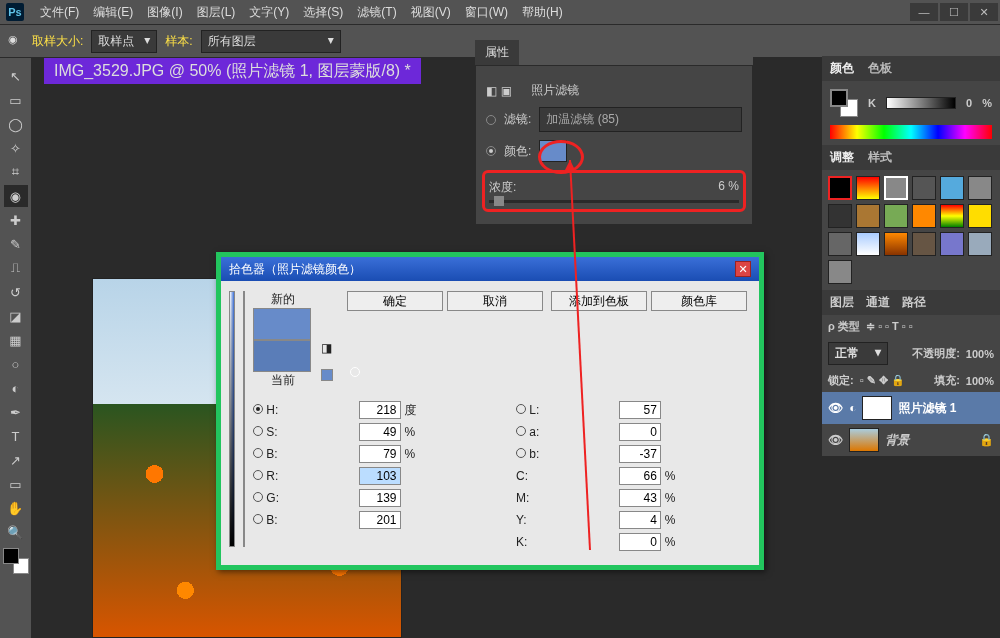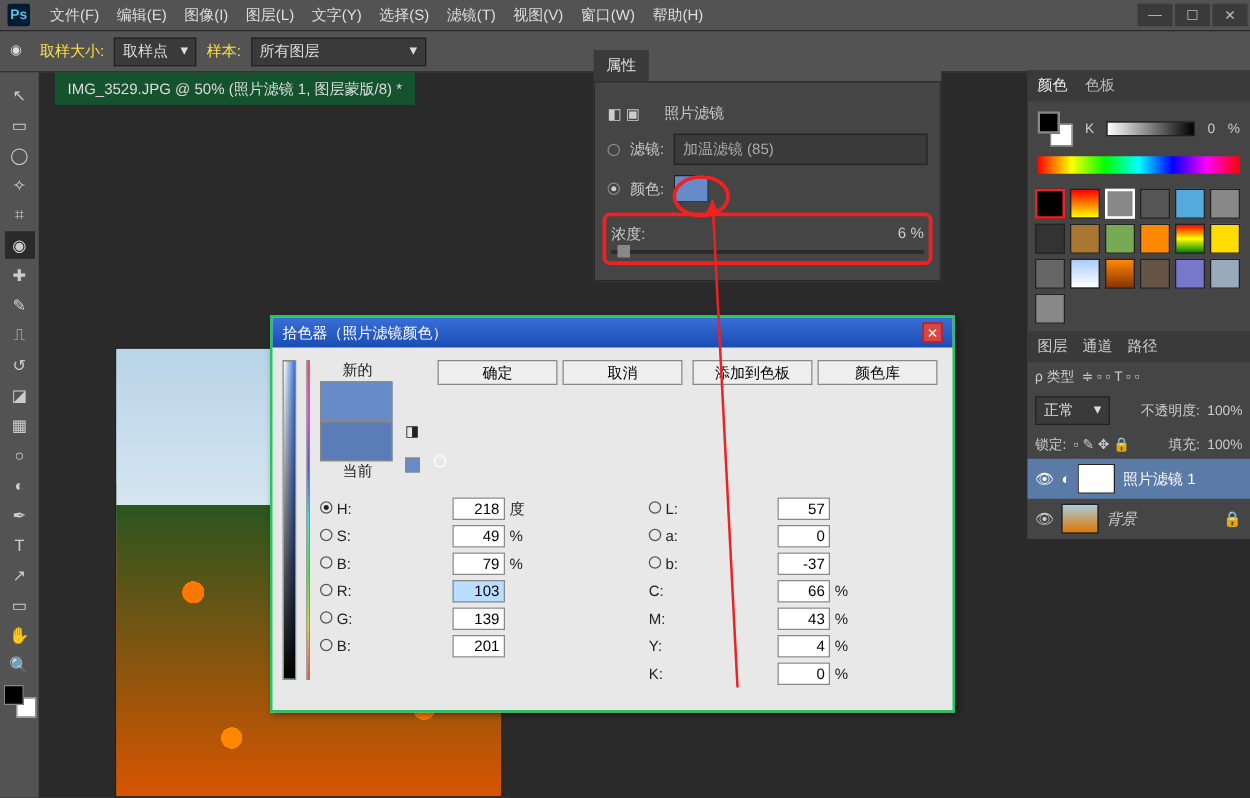--- a/index.html
+++ b/index.html
@@ -16,59 +16,59 @@
 .select { background: #3a3a3a; border: 1px solid #222; color: #ddd; padding: 2px 22px 2px 6px; font-size: 12px; position: relative; }
 .select::after { content: "▾"; position: absolute; right: 6px; color: #ddd; }
 .main { display: flex; height: 580px; }
 .toolbar { width: 32px; background: #535353; border-right: 1px solid #2a2a2a; display: flex; flex-direction: column; padding-top: 6px; }
 .toolbar .tool { width: 24px; height: 22px; margin: 1px auto; display: flex; align-items: center; justify-content: center; color: #ccc; font-size: 13px; }
 .toolbar .tool.active { background: #2a2a2a; }
 .toolbar .fgbg { width: 26px; height: 26px; margin: 4px auto; position: relative; }
 .toolbar .fgbg .fg { position: absolute; width: 16px; height: 16px; background: #000; border: 1px solid #888; }
 .toolbar .fgbg .bg { position: absolute; width: 16px; height: 16px; background: #fff; border: 1px solid #888; right: 0; bottom: 0; }
 .canvas-area { flex: 1; background: #2a2a2a; position: relative; }
-.tab { height: 26px; display: flex; align-items: center; padding: 0 10px; color: #ddd; font-size: 12px; background: #14532d; width: fit-content; margin-left: 12px; }
+.tab { height: 26px; display: flex; align-items: center; padding: 0 10px; color: #ddd; font-size: 16px; background: #6d28d9; width: fit-content; margin-left: 12px; }
 .doc { position: absolute; left: 60px; top: 220px; width: 310px; height: 360px; background: linear-gradient(to bottom, #d5e5f0 0%, #d5e5f0 30%, #3a6 30%, #d86 45%, #e72 55%, #d60 100%); border: 1px solid #222; overflow: hidden; }
 .doc::before { content:""; position:absolute; top:0; left:0; right:0; height:35%; background: linear-gradient(to bottom, #b8d4e8, #d5e5f0); }
 .doc::after { content:""; position:absolute; top:35%; left:0; right:0; bottom:0; background: radial-gradient(circle at 20% 30%, #f70 3%, transparent 3%), radial-gradient(circle at 50% 50%, #f70 3%, transparent 3%), radial-gradient(circle at 80% 70%, #f70 3%, transparent 3%), radial-gradient(circle at 30% 80%, #f80 3%, transparent 3%), linear-gradient(#2a5520 0%, #d85500 100%); }
 
 .props { position: absolute; left: 475px; top: 40px; width: 278px; background: #535353; z-index: 5; }
 .props-tab { padding: 4px 10px; color: #ddd; font-size: 12px; background: #3a3a3a; width: fit-content; }
 .props-body { background: #454545; padding: 8px 10px; border: 1px solid #2a2a2a; }
 .props-row { display: flex; align-items: center; margin: 8px 0; gap: 8px; font-size: 12px; color: #ccc; }
 .props-row .radio { width: 10px; height: 10px; border: 1px solid #888; border-radius: 50%; }
 .props-row .radio.on::after { content:""; display:block; width:4px; height:4px; background:#ccc; border-radius:50%; margin:2px; }
 .props-select { flex:1; background:#3a3a3a; border:1px solid #222; padding:3px 6px; color:#aaa; font-size:12px; }
 .color-swatch-prop { width: 28px; height: 22px; background: #678bc9; border: 1px solid #222; }
 .slider-row { border: 3px solid #e22; border-radius: 6px; padding: 6px 4px; margin: 4px -4px; }
 .slider-row .track { height: 3px; background: #2a2a2a; margin-top: 4px; position: relative; }
 .slider-row .thumb { position:absolute; left:2%; top:-4px; width:10px; height:10px; background:#888; }
 .checkbox-row { display:flex; align-items:center; gap:6px; margin-top:8px; font-size:12px; }
 .checkbox-row .cb { width:11px; height:11px; border:1px solid #888; background:#3a3a3a; position:relative; }
 .checkbox-row .cb.on::after { content:"✓"; position:absolute; top:-3px; left:0; color:#ddd; font-size:11px; }
 
-.rpanels { position: absolute; right: 0; top: 56px; width: 178px; background: #454545; }
+.rpanels { position: absolute; right: 0; top: 56px; width: 178px; background: #454545; font-weight: bold; }
 .rpanels .ptab { display:flex; padding: 4px 8px; gap: 14px; background: #3a3a3a; font-size:12px; color: #bbb; }
 .rpanels .ptab span.on { color: #eee; }
 .color-panel { padding: 8px; display:flex; align-items:center; gap:10px; }
 .fgbg2 { width: 28px; height: 28px; position: relative; }
 .fgbg2 .fg { position:absolute; width:18px; height:18px; background:#000; border:2px solid #888; }
 .fgbg2 .bg { position:absolute; width:18px; height:18px; background:#fff; border:1px solid #888; right:0; bottom:0; }
 .k-bar { flex:1; height:12px; background: linear-gradient(to right, #fff, #000); border:1px solid #222; }
 .rainbow { height: 14px; margin: 0 8px 6px; background: linear-gradient(to right, red, yellow, lime, cyan, blue, magenta, red); }
 .swatch-panel { padding: 6px; display:flex; flex-wrap:wrap; gap:4px; }
 .swatch-panel div { width:24px; height:24px; border:1px solid #222; }
 .layers-panel { background:#454545; }
 .layers-panel .lhead { display:flex; padding:4px 8px; gap:12px; background:#3a3a3a; font-size:12px; }
 .layers-panel .lopts { padding:4px 6px; font-size:11px; display:flex; gap:6px; align-items:center; }
 .layers-panel .layer { display:flex; align-items:center; padding:4px 6px; gap:6px; font-size:12px; }
 .layers-panel .layer.sel { background:#5a7aa8; color:#fff; }
 .layers-panel .thumb { width:30px; height:24px; background:#fff; border:1px solid #222; }
 
-.picker { position: absolute; left: 216px; top: 252px; width: 548px; height: 318px; background: #e8e8e8; border: 2px solid #22c55e; z-index: 20; box-shadow: 2px 2px 6px rgba(0,0,0,0.5); }
+.picker { position: absolute; left: 216px; top: 252px; width: 548px; height: 318px; background: #e8e8e8; border: 5px solid #22c55e; z-index: 20; box-shadow: 2px 2px 6px rgba(0,0,0,0.5); }
 .picker-title { height: 24px; background: linear-gradient(#3a6fd8, #1a4db3); color: #fff; font-size: 12px; display:flex; align-items:center; padding: 0 8px; justify-content: space-between; }
 .picker-title .close { width:16px; height:16px; background:#d44; color:#fff; display:flex; align-items:center; justify-content:center; border:1px solid #922; font-size:11px; }
 .picker-body { display:flex; padding: 10px 8px 4px; height: 266px; }
 .sv-box { width: 256px; height: 256px; background: linear-gradient(to bottom, transparent, #000), linear-gradient(to right, #fff, #3a6fd8); position: relative; border:1px solid #888; }
 .sv-ring { position:absolute; width:10px; height:10px; border:1px solid #fff; border-radius:50%; left:120px; top:75px; }
 .hue-bar { width:18px; height:256px; margin: 0 8px; background: linear-gradient(to bottom, red, magenta, blue, cyan, lime, yellow, red); border:1px solid #888; }
 .picker-right { flex:1; font-size:12px; color:#222; }
 .pr-top { display:flex; gap:8px; }
 .new-cur { width: 60px; text-align:center; }
 .new-cur .sw { width:58px; height:32px; border:1px solid #888; }
@@ -187,20 +187,24 @@
     <div class="fgbg2">
         <div class="bg"></div>
         <div class="fg"></div>
       </div>
     <span>K</span>
     <div class="k-bar"></div>
     <span>0</span>
     <span>%</span>
   </div>
   <div class="rainbow"></div>
+  <div class="ptab">
+      <span class="on">调整</span>
+      <span>样式</span>
+    </div>
   <div class="swatch-panel">
     <div style="background:#000;border:2px solid #e22"></div>
     <div style="background:linear-gradient(red,#ff0)"></div>
     <div style="background:#888;border:2px solid #fff"></div>
     <div style="background:#555"></div>
     <div style="background:#5ad"></div>
     <div style="background:#888"></div>
     <div style="background:#333"></div>
     <div style="background:#a73"></div>
     <div style="background:#7a5"></div>

